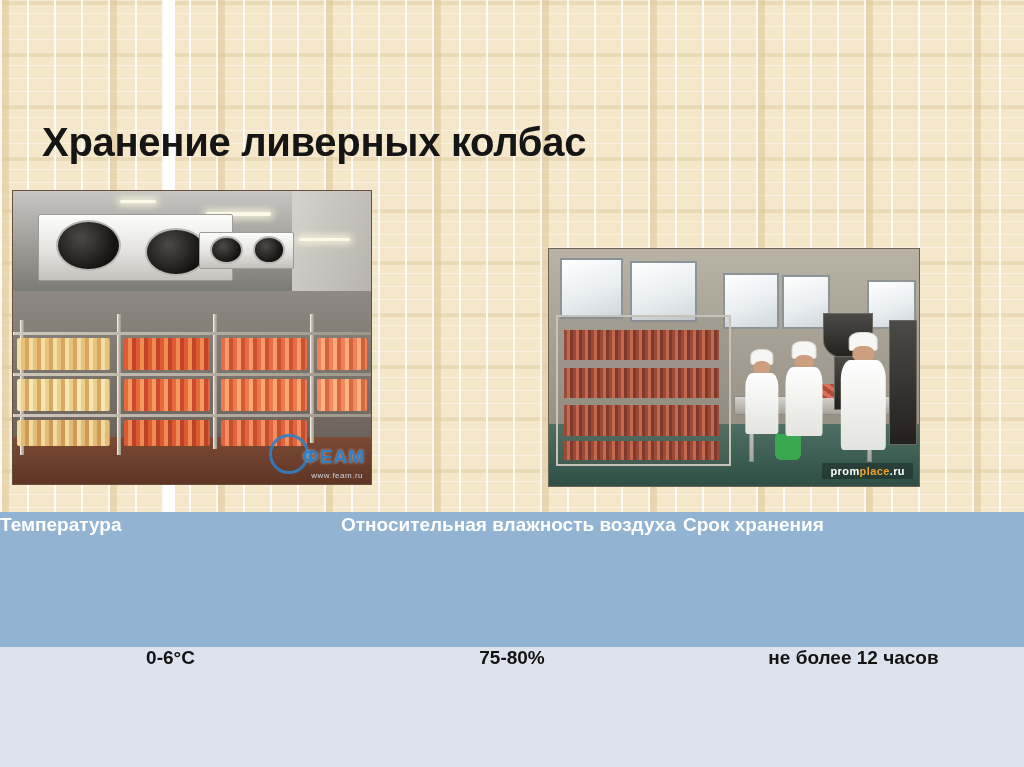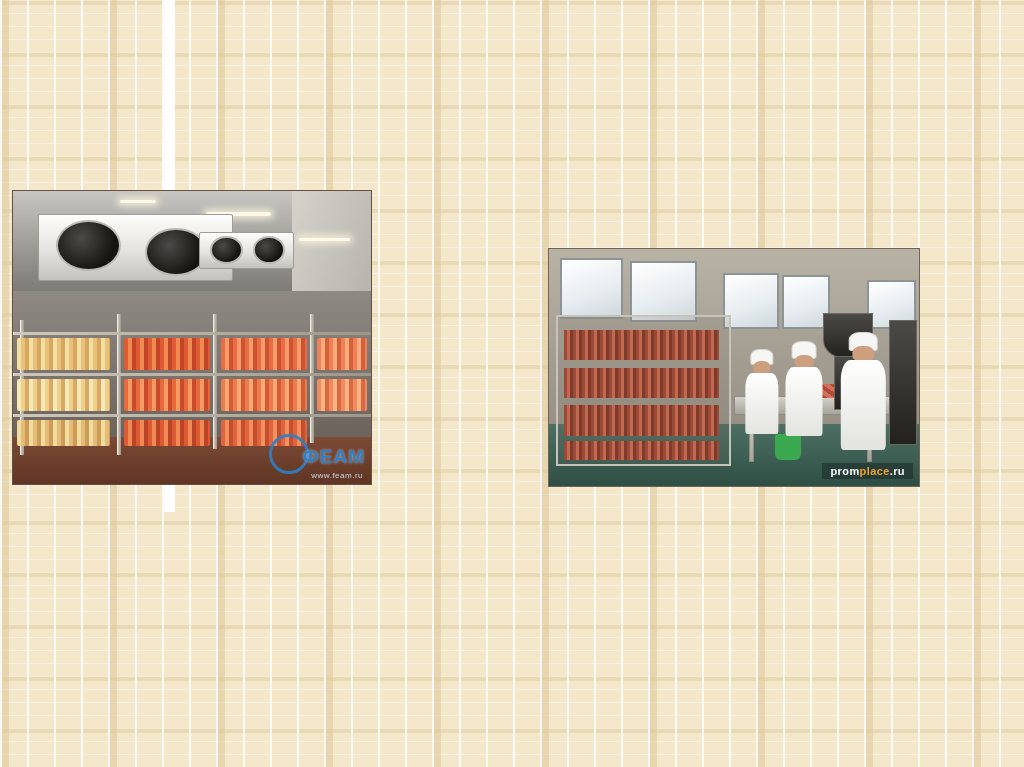--- a/index.html
+++ b/index.html
@@ -278,20 +278,21 @@
   }
   .td-cell:last-child { border-right: 0; }
 </style>
 </head>
 <body>
 
 <div id="slide">
 
   <div class="accent-band"></div>
 
+  <div class="slide-title">Хранение ливерных колбас</div>
 
   <div class="photo" id="photo-right">
     <div class="fc-wall"></div>
 
     <div class="fc-window" style="left:3%;top:4%;width:16%;height:24%;"></div>
     <div class="fc-window" style="left:22%;top:5%;width:17%;height:24%;"></div>
     <div class="fc-window" style="left:47%;top:10%;width:14%;height:22%;"></div>
     <div class="fc-window" style="left:63%;top:11%;width:12%;height:21%;"></div>
     <div class="fc-window" style="left:86%;top:13%;width:12%;height:19%;"></div>
 
@@ -373,14 +374,30 @@
     <div class="sg-col" style="left:58%;top:78%;width:24%;height:9%;background:repeating-linear-gradient(to right,#e06440 0 4px,#f2915f 4px 8px,#c54e2d 8px 12px);"></div>
 
     <div class="sg-col" style="left:85%;top:50%;width:14%;height:11%;background:repeating-linear-gradient(to right,#ef8058 0 4px,#fbab7d 4px 8px,#d5613a 8px 12px);"></div>
     <div class="sg-col" style="left:85%;top:64%;width:14%;height:11%;background:repeating-linear-gradient(to right,#f18a60 0 4px,#fdb484 4px 8px,#d96a3f 8px 12px);"></div>
 
     <div class="wm-feam-ring"></div>
     <div class="wm-feam">ФЕАМ</div>
     <div class="wm-feam-url">www.feam.ru</div>
   </div>
 
+  <table id="spec-table">
+    <thead>
+      <tr>
+        <th class="th-cell" style="width:341px;">Температура</th>
+        <th class="th-cell" style="width:342px;">Относительная влажность воздуха</th>
+        <th class="th-cell" style="width:341px;">Срок хранения</th>
+      </tr>
+    </thead>
+    <tbody>
+      <tr>
+        <td class="td-cell">0-6°C</td>
+        <td class="td-cell">75-80%</td>
+        <td class="td-cell">не более 12 часов</td>
+      </tr>
+    </tbody>
+  </table>
 
 </div>
 
 </body></html>

